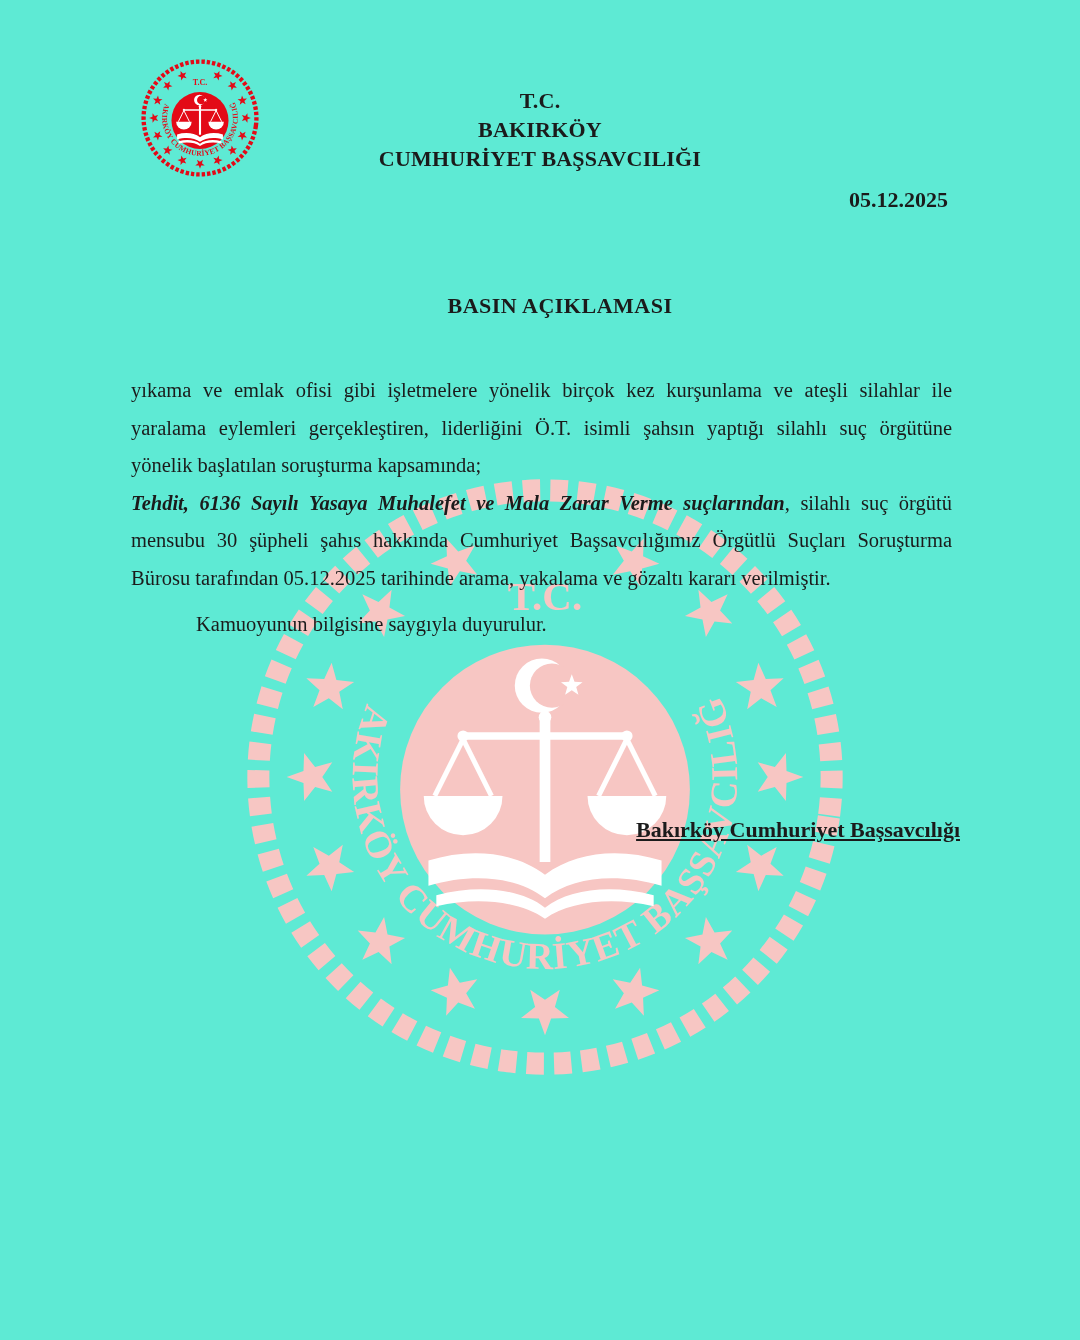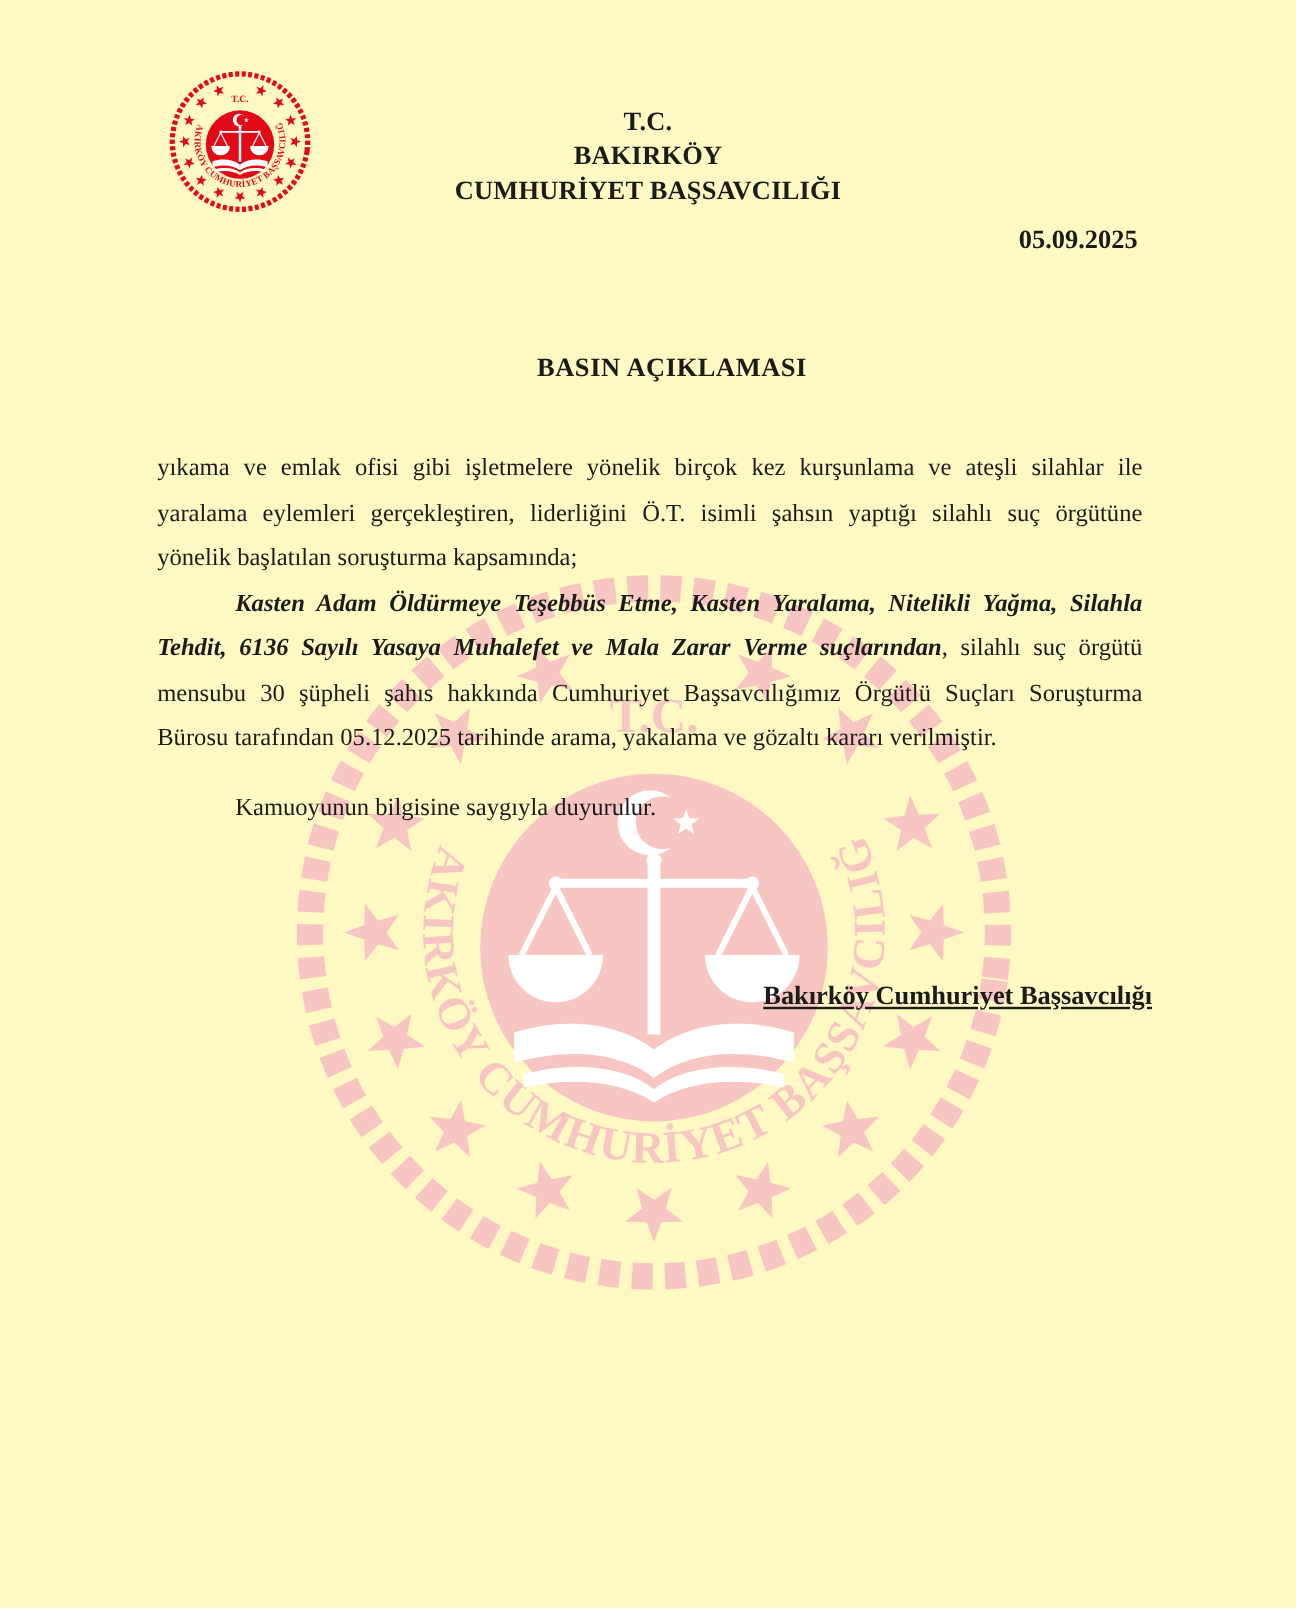--- a/index.html
+++ b/index.html
@@ -9,21 +9,21 @@
   }
   * { margin: 0; padding: 0; box-sizing: border-box; }
   html, body { background: #ffffff; }
   body {
     width: 1080px; height: 1340px;
     font-family: "Liberation Serif", "DejaVu Serif", serif;
     color: var(--text-color);
     position: relative;
     overflow: hidden;
   }
-  .page { position: absolute; inset: 0; background: #fef9c3; }
+  .page { position: absolute; inset: 0; background: #5eead4; }
 
   
   .watermark {
     position: absolute;
     left: 230px; top: 462px;
     width: 630px; height: 630px;
     color: var(--watermark-pink);
     z-index: 0;
   }
   
@@ -69,21 +69,21 @@
     font-size: 20.5px;
     line-height: 37.5px;
   }
   .line {
     text-align: justify;
     text-align-last: justify;
   }
   .line.last { text-align-last: left; text-align: left; }
   .line.indent { text-indent: 65px; }
   .bi { font-weight: bold; font-style: italic; }
-  .closing { margin-top: 20px; }
+  .closing { margin-top: 9px; }
   .signature {
     position: absolute;
     top: 816px; right: 120px;
     font-weight: bold;
     font-size: 22px;
     line-height: 28px;
     text-decoration: underline;
   }
 </style>
 </head>
@@ -163,29 +163,28 @@
       </defs>
       <use href="#emblem" xlink:href="#emblem"></use>
     </svg>
 
     <div class="letterhead">
       <div>T.C.</div>
       <div>BAKIRKÖY</div>
       <div>CUMHURİYET BAŞSAVCILIĞI</div>
     </div>
 
-    <div class="date-line">05.09.2025</div>
+    <div class="date-line">05.12.2025</div>
 
     <div class="doc-title">BASIN AÇIKLAMASI</div>
 
     <div class="body-text">
       <div class="line">yıkama ve emlak ofisi gibi işletmelere yönelik birçok kez kurşunlama ve ateşli silahlar ile</div>
       <div class="line">yaralama eylemleri gerçekleştiren, liderliğini Ö.T. isimli şahsın yaptığı silahlı suç örgütüne</div>
       <div class="line last">yönelik başlatılan soruşturma kapsamında;</div>
-      <div class="line indent bi">Kasten Adam Öldürmeye Teşebbüs Etme, Kasten Yaralama, Nitelikli Yağma, Silahla</div>
       <div class="line"><span class="bi">Tehdit, 6136 Sayılı Yasaya Muhalefet ve Mala Zarar Verme suçlarından</span><span>, silahlı suç örgütü</span></div>
       <div class="line">mensubu 30 şüpheli şahıs hakkında Cumhuriyet Başsavcılığımız Örgütlü Suçları Soruşturma</div>
       <div class="line last">Bürosu tarafından 05.12.2025 tarihinde arama, yakalama ve gözaltı kararı verilmiştir.</div>
       <div class="line last indent closing">Kamuoyunun bilgisine saygıyla duyurulur.</div>
     </div>
 
     <div class="signature">Bakırköy Cumhuriyet Başsavcılığı</div>
 
   </div>
 </div>

